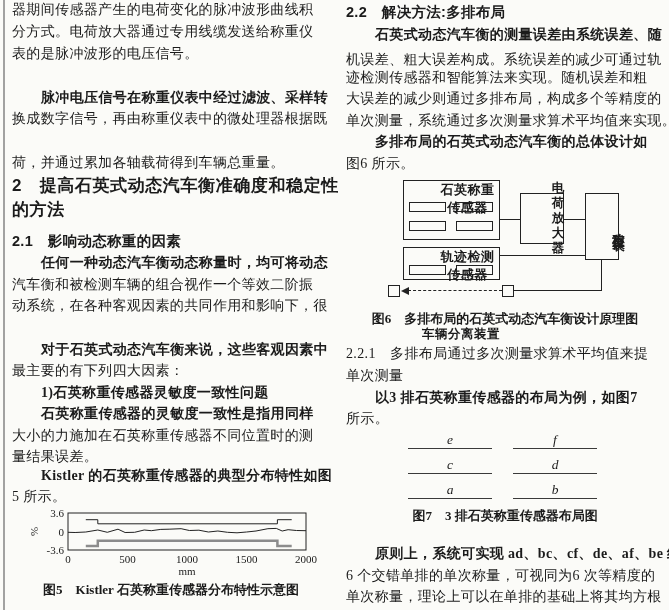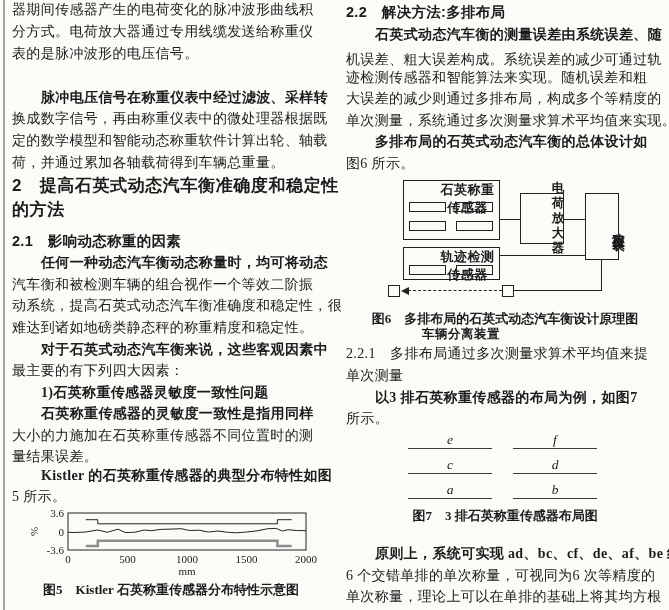--- a/index.html
+++ b/index.html
@@ -45,32 +45,30 @@
 <div class="scan-edge"></div>
 
 <div class="col col-left">
   <div class="ln" style="top:2px">器期间传感器产生的电荷变化的脉冲波形曲线积</div>
   <div class="ln" style="top:24px">分方式。电荷放大器通过专用线缆发送给称重仪</div>
   <div class="ln" style="top:46px">表的是脉冲波形的电压信号。</div>
 
 
   <div class="ln ind" style="top:90px">脉冲电压信号在称重仪表中经过滤波、采样转</div>
   <div class="ln" style="top:111px">换成数字信号，再由称重仪表中的微处理器根据既</div>
-  <div class="ln" style="top:133px">定的数学模型和智能动态称重软件计算出轮、轴载</div>
   <div class="ln" style="top:155px">荷，并通过累加各轴载荷得到车辆总重量。</div>
 
   <div class="ln h2" style="top:178px">2　提高石英式动态汽车衡准确度和稳定性</div>
   <div class="ln h2" style="top:202px">的方法</div>
 
   <div class="ln h3" style="top:233px">2.1　影响动态称重的因素</div>
 
   <div class="ln ind" style="top:255px">任何一种动态汽车衡动态称量时，均可将动态</div>
   <div class="ln" style="top:277px">汽车衡和被检测车辆的组合视作一个等效二阶振</div>
-  <div class="ln" style="top:298px">动系统，提高石英式动态汽车衡准确度和稳定性，很</div>
-  <div class="ln" style="top:320px">难达到诸如地磅类静态秤的称重精度和稳定性。</div>
+  <div class="ln" style="top:298px">动系统，在各种客观因素的共同作用和影响下，很</div>
 
   <div class="ln ind" style="top:342px">对于石英式动态汽车衡来说，这些客观因素中</div>
   <div class="ln" style="top:363px">最主要的有下列四大因素：</div>
 
   <div class="ln ind" style="top:385px">1)石英称重传感器灵敏度一致性问题</div>
 
   <div class="ln ind" style="top:406px">石英称重传感器的灵敏度一致性是指用同样</div>
   <div class="ln" style="top:428px">大小的力施加在石英称重传感器不同位置时的测</div>
   <div class="ln" style="top:449px">量结果误差。</div>
 

